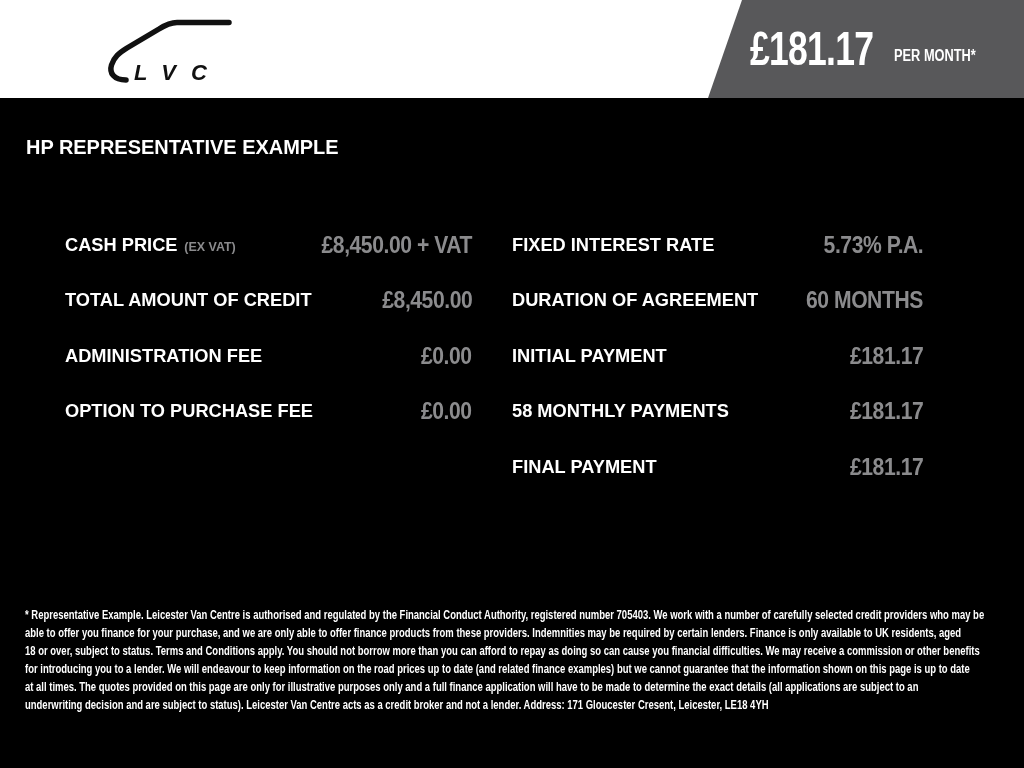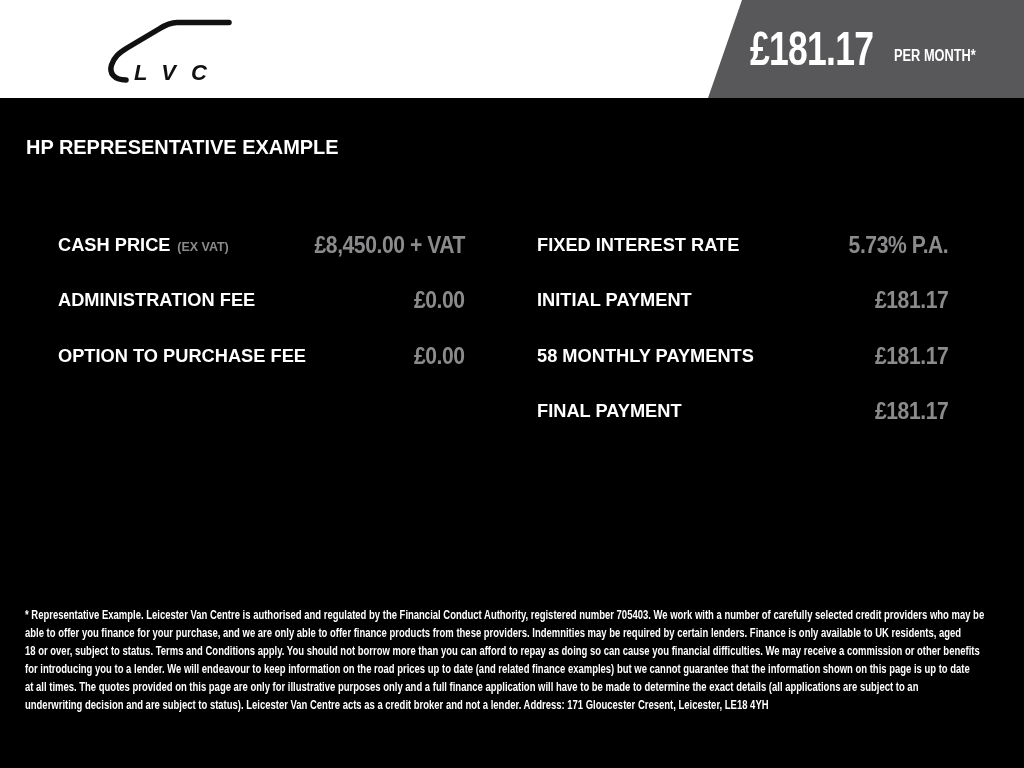--- a/index.html
+++ b/index.html
@@ -54,22 +54,22 @@
     font-size:21px;font-weight:bold;line-height:1.1;
     transform:scaleX(0.95);transform-origin:left top;
     white-space:nowrap;
   }
 
   
   .finance{
     position:absolute;top:217px;left:58px;
     display:flex;
   }
-  .fin-col{width:407px;display:flex;flex-direction:column;}
-  .fin-col.right{width:411px;margin-left:72px;}
+  .fin-col{width:407px;display:flex;flex-direction:column;margin-left:7px;}
+  .fin-col.right{width:411px;margin-left:40px;}
   .fin-row{
     height:55.5px;
     display:flex;justify-content:space-between;align-items:center;
   }
   .lbl{
     color:var(--text-white);
     font-size:19px;font-weight:bold;
     white-space:nowrap;
     transform:scaleX(0.96);transform-origin:left center;
   }
@@ -117,33 +117,41 @@
   <div class="page-title">HP REPRESENTATIVE EXAMPLE</div>
 
   <div class="finance">
 
     <div class="fin-col">
       <div class="fin-row">
         <span class="lbl"><span>CASH PRICE</span><span class="sub">(EX VAT)</span></span>
         <span class="val">£8,450.00 + VAT</span>
       </div>
       <div class="fin-row">
+        <span class="lbl">TOTAL AMOUNT OF CREDIT</span>
+        <span class="val">£8,450.00</span>
+      </div>
+      <div class="fin-row">
         <span class="lbl">ADMINISTRATION FEE</span>
         <span class="val">£0.00</span>
       </div>
       <div class="fin-row">
         <span class="lbl">OPTION TO PURCHASE FEE</span>
         <span class="val">£0.00</span>
       </div>
     </div>
 
     <div class="fin-col right">
       <div class="fin-row">
         <span class="lbl">FIXED INTEREST RATE</span>
         <span class="val">5.73% P.A.</span>
+      </div>
+      <div class="fin-row">
+        <span class="lbl">DURATION OF AGREEMENT</span>
+        <span class="val">60 MONTHS</span>
       </div>
       <div class="fin-row">
         <span class="lbl">INITIAL PAYMENT</span>
         <span class="val">£181.17</span>
       </div>
       <div class="fin-row">
         <span class="lbl">58 MONTHLY PAYMENTS</span>
         <span class="val">£181.17</span>
       </div>
       <div class="fin-row">

